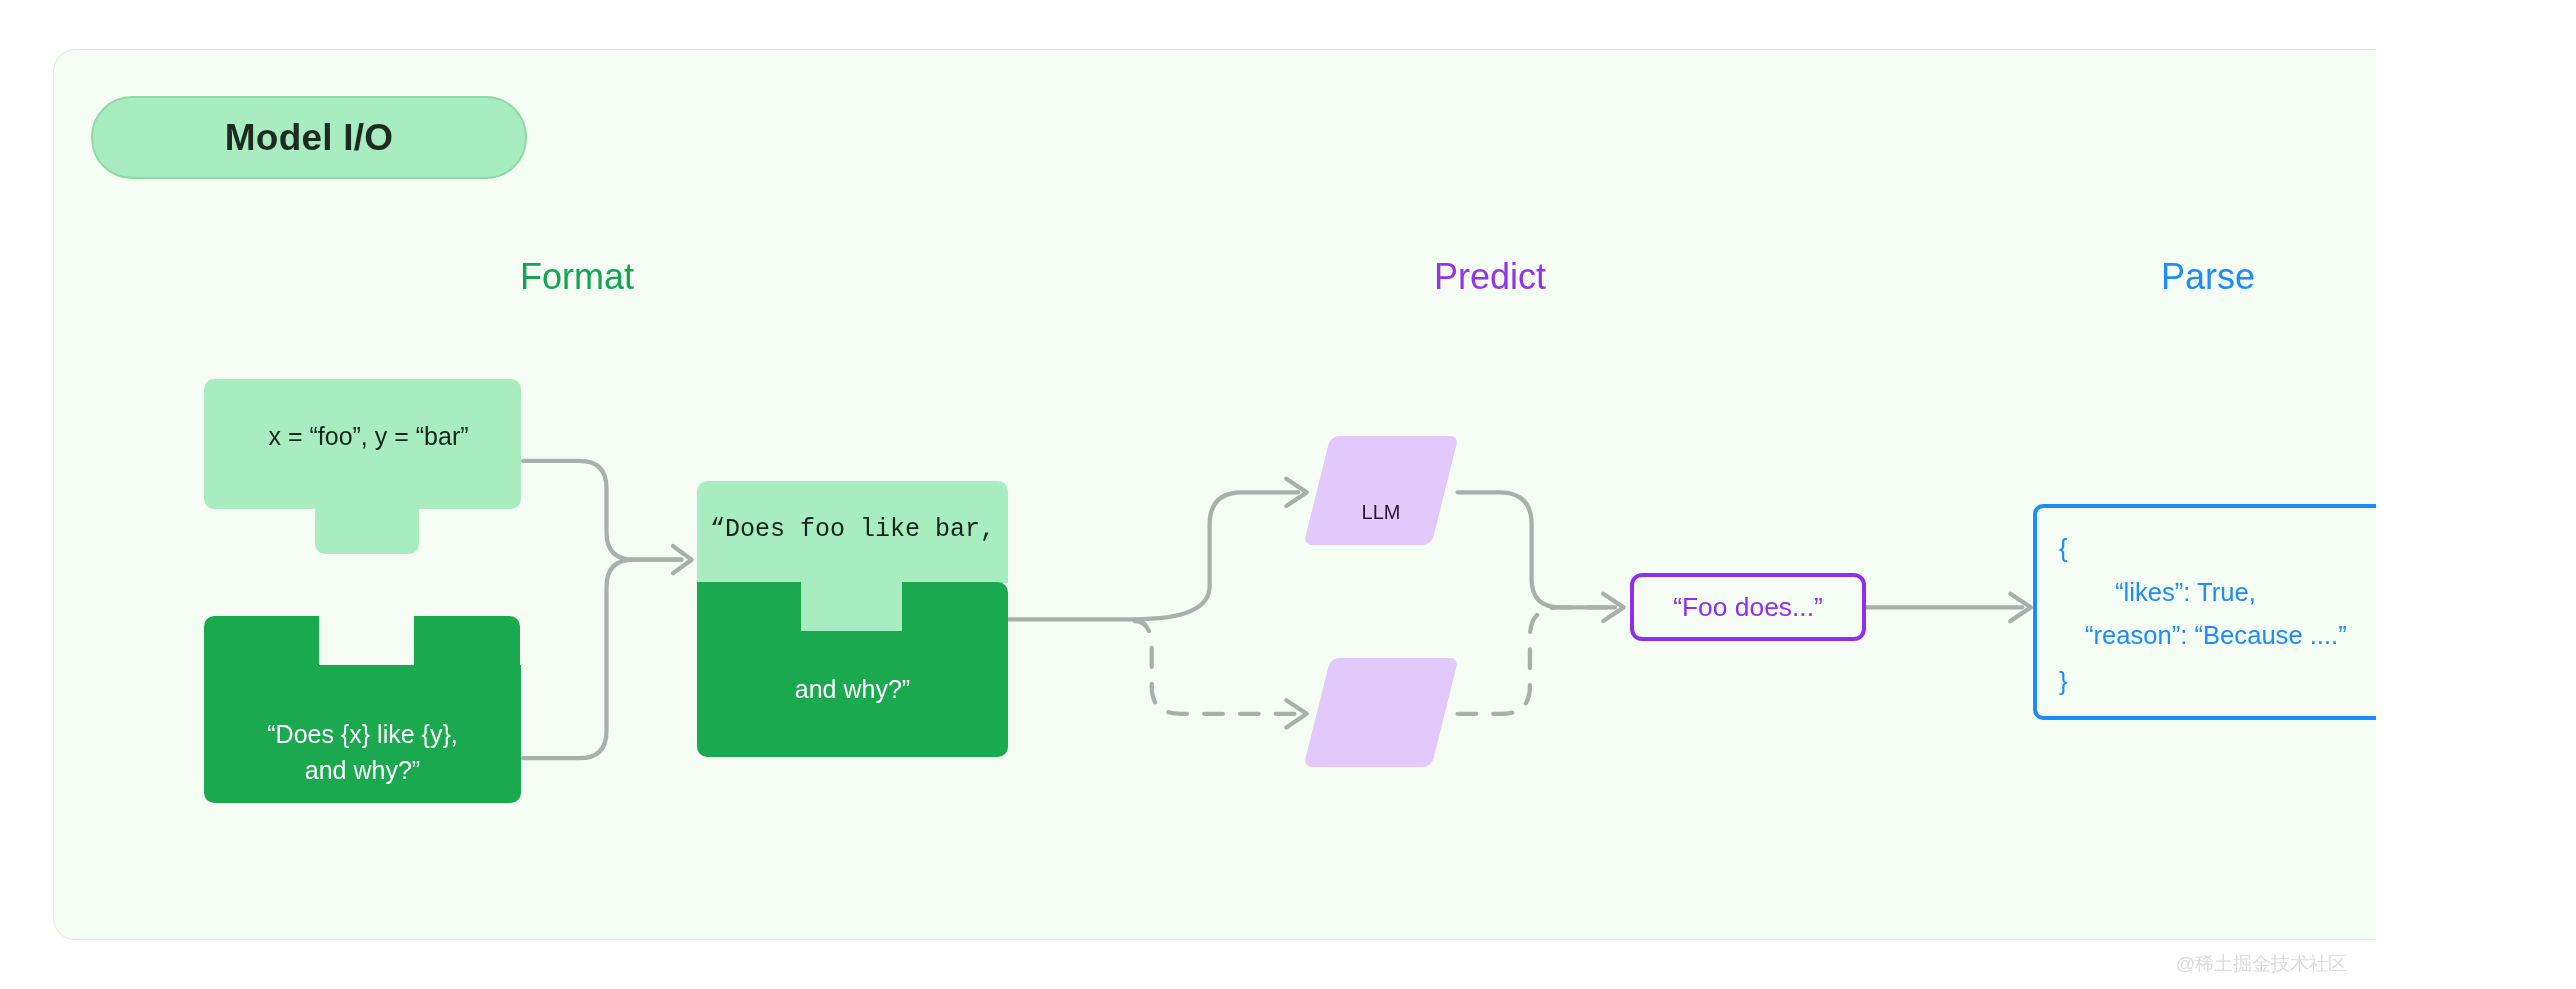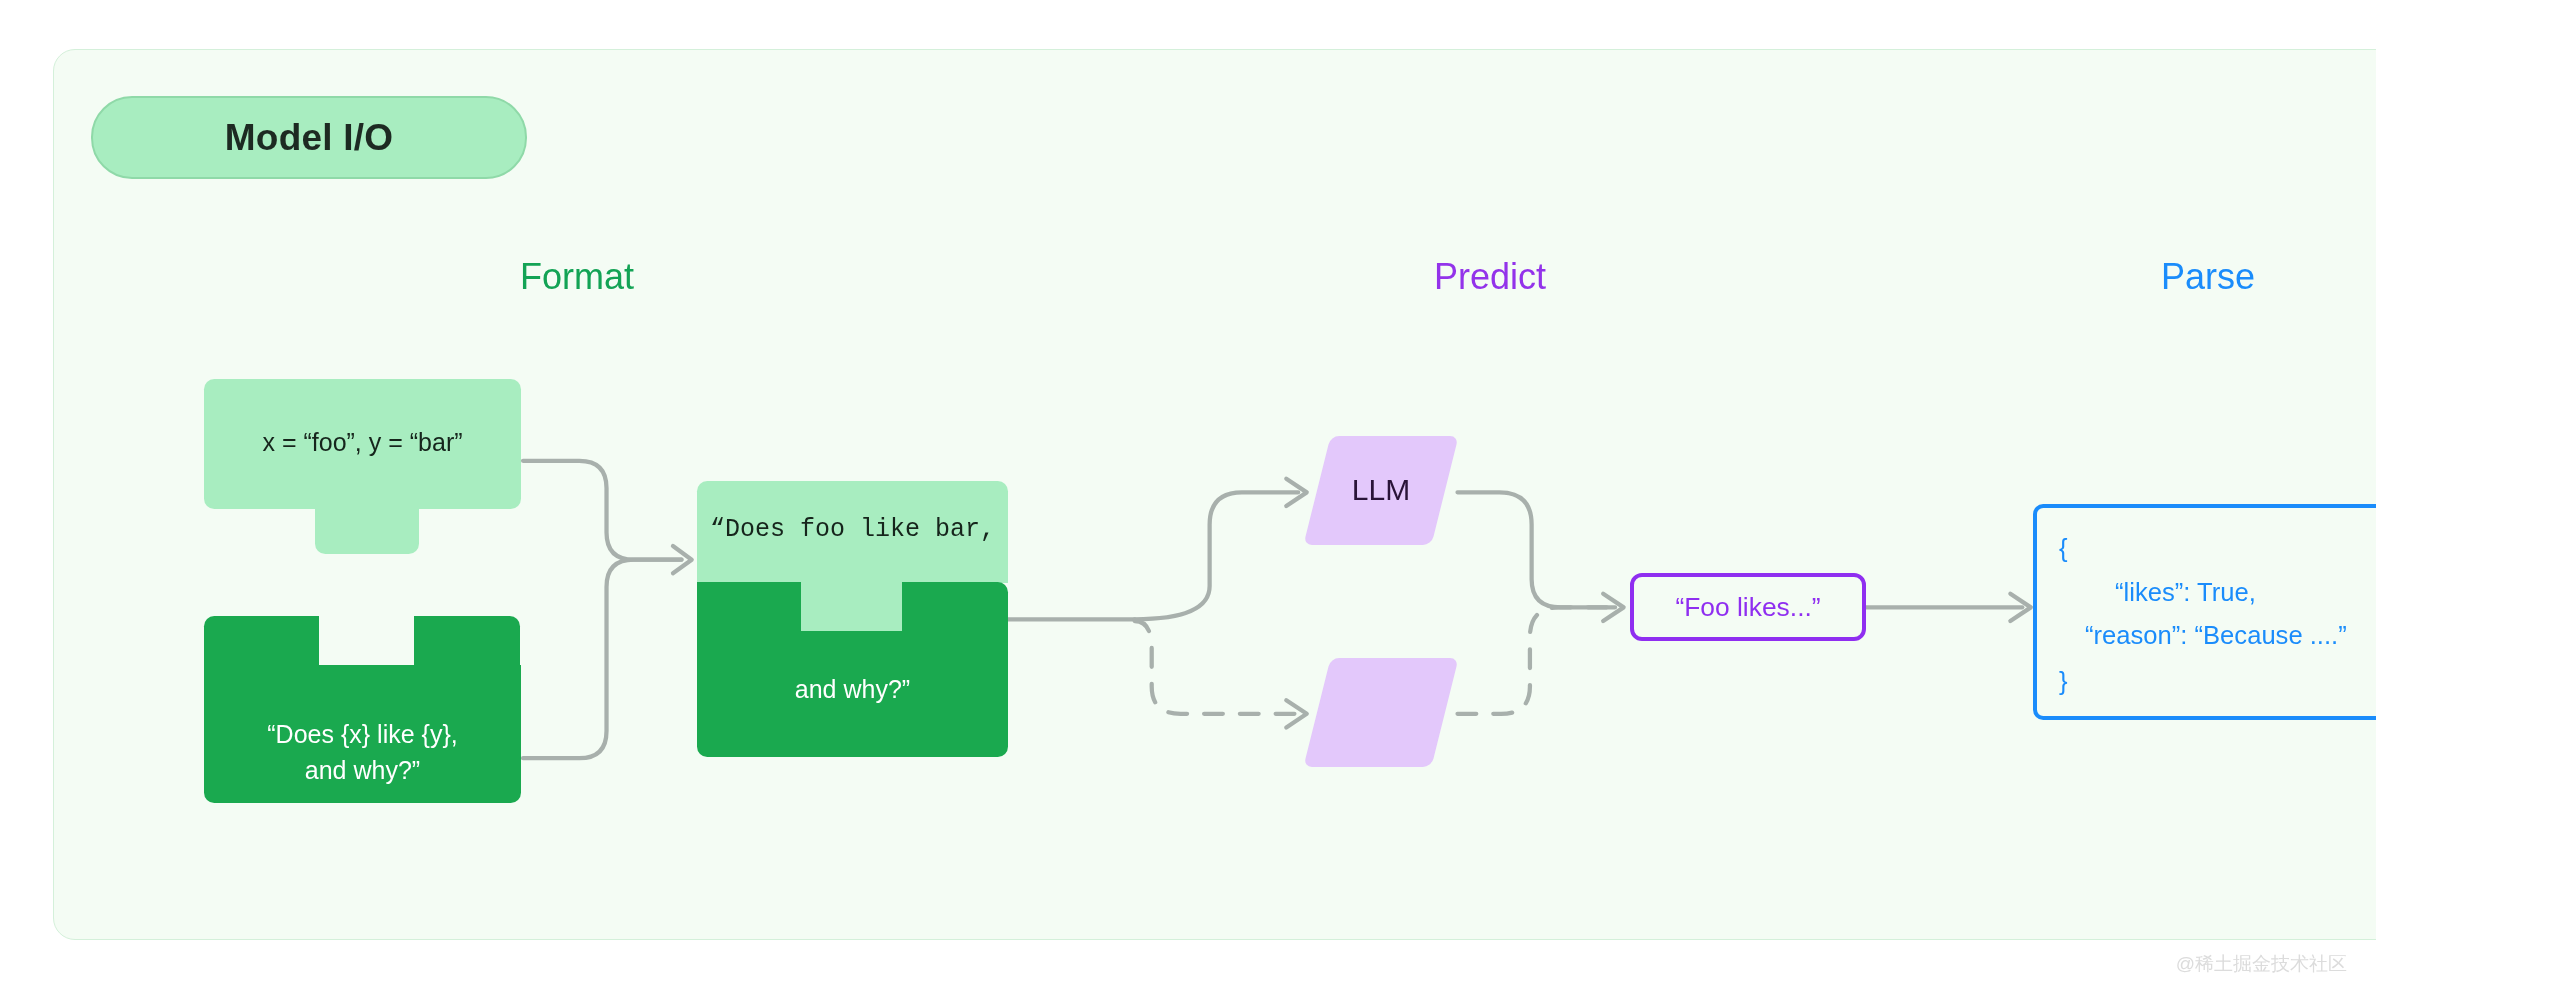--- a/index.html
+++ b/index.html
@@ -90,22 +90,23 @@
   #piece-vars .tab {
     position: absolute;
     left: 111px;
     top: 119px;
     width: 104px;
     height: 56px;
     background: #a8edc0;
     border-radius: 0 0 10.2px 10.2px;
   }
   #piece-vars .piece-text {
-    top: 46px;
+    top: 40px;
     color: #16251c;
+    padding-left: 6px;
   }
 
   
   #piece-tmpl {
     position: absolute;
     left: 204px;
     top: 616px;
     width: 317px;
     height: 187px;
   }
@@ -200,24 +201,25 @@
     background: #e3c8fb;
     border-radius: 8.5px;
     transform: skewX(-14deg);
   }
   .model-label {
     position: absolute;
     display: flex;
     align-items: center;
     justify-content: center;
     text-align: center;
-    font-size: 30px;
+    font-size: 20px;
     line-height: 1.34;
     color: #2a1438;
     white-space: pre-line;
+    margin-top: 22px;
   }
   #shape-llm  { left: 1317px; top: 436px; width: 128px; height: 109px; }
   #label-llm  { left: 1302px; top: 436px; width: 158px; height: 109px; }
   #shape-chat { left: 1317px; top: 658px; width: 128px; height: 109px; }
   #label-chat { left: 1302px; top: 658px; width: 158px; height: 109px; }
 
   
   #box-output {
     position: absolute;
     left: 1630px;
@@ -357,21 +359,21 @@
     <div class="txt-top">“Does foo like bar,</div>
     <div class="txt-bot">and why?”</div>
   </div>
 
   <div class="model-shape" id="shape-llm"></div>
   <div class="model-label" id="label-llm">LLM</div>
 
   <div class="model-shape" id="shape-chat"></div>
 
   <div id="box-output">
-    <span class="label">“Foo likes...”</span>
+    <span class="label">“Foo does...”</span>
   </div>
 
   <div id="box-json">
     <div class="line l0">{</div>
     <div class="line l1">“likes”: True,</div>
     <div class="line l2">“reason”: “Because ....”</div>
     <div class="line l3">}</div>
   </div>
 
   <div id="watermark">@稀土掘金技术社区</div>

